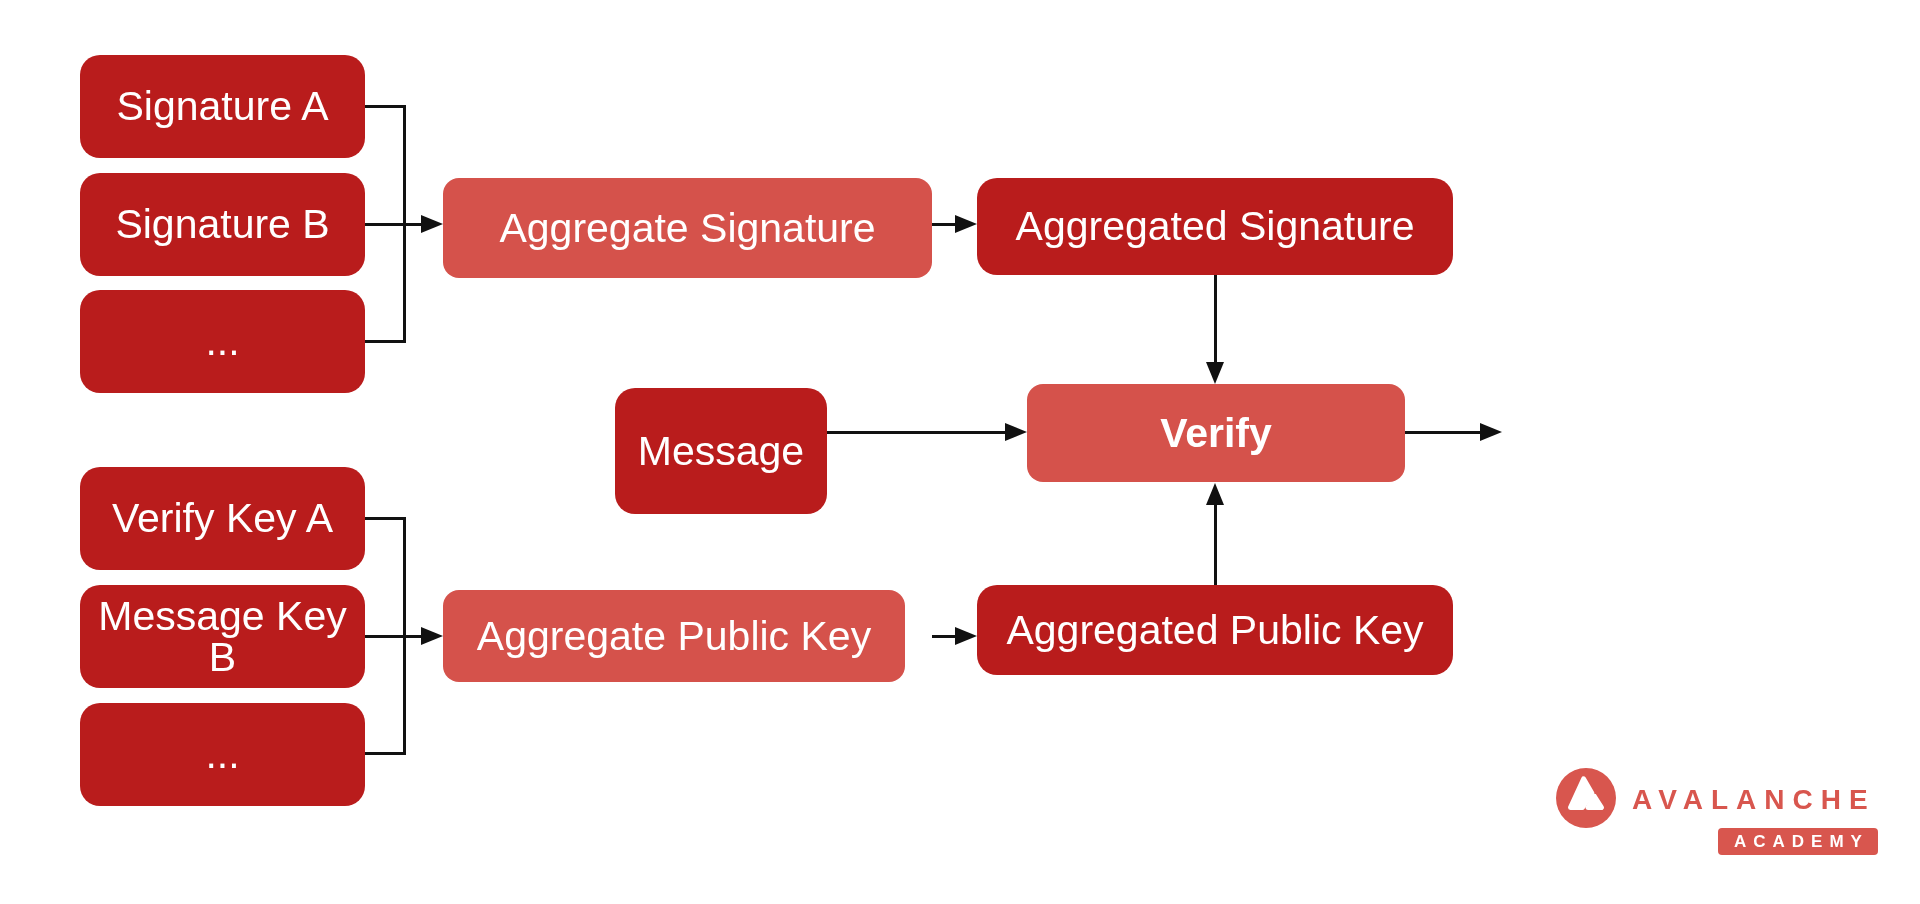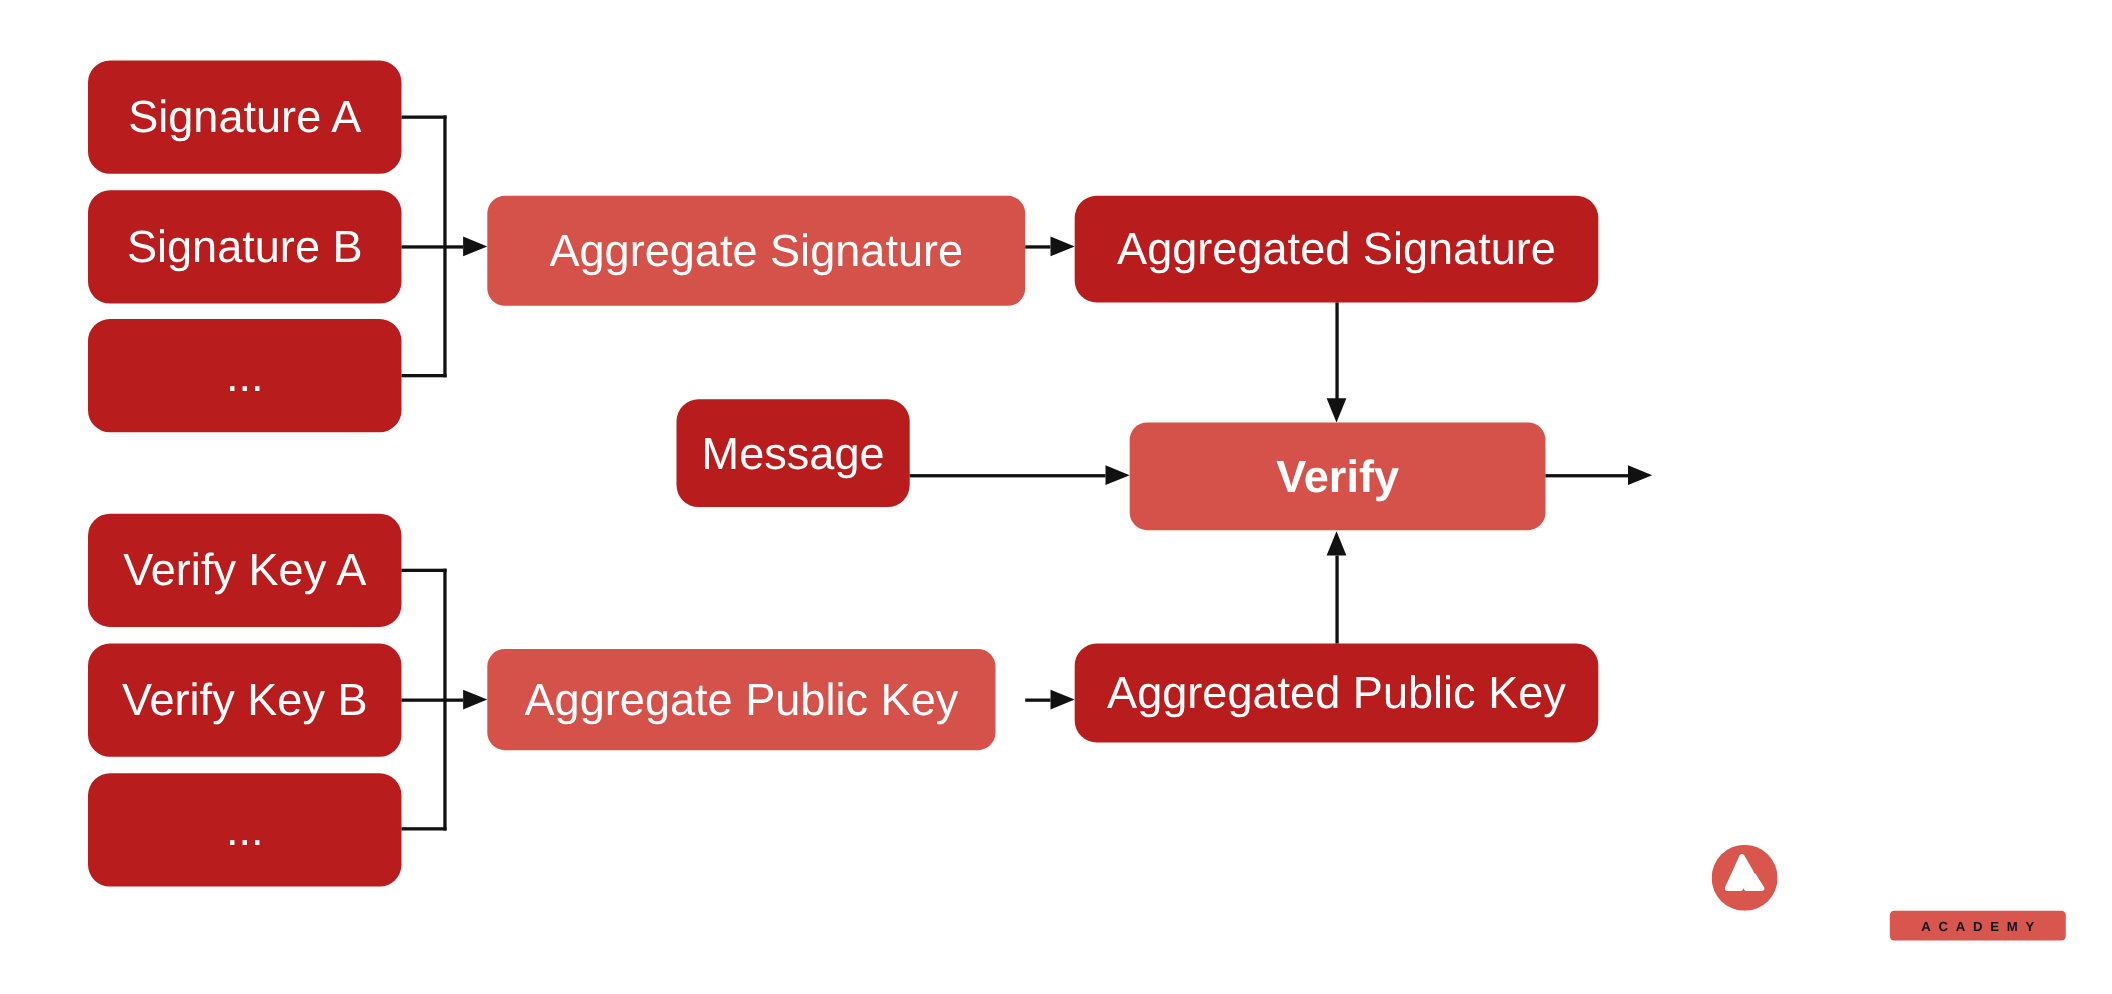--- a/index.html
+++ b/index.html
@@ -91,22 +91,22 @@
     top: 62px;
     width: 160px;
     height: 27px;
     background: #d8564e;
     border-radius: 4px;
     display: flex;
     align-items: center;
     justify-content: center;
   }
   .logo-badge-text {
-    color: #0f172a;
-    font-size: 12px;
+    color: #ffffff;
+    font-size: 17px;
     font-weight: 700;
     letter-spacing: 7px;
     text-indent: 7px;
     line-height: 1;
   }
 </style>
 </head>
 <body>
 
 <div class="canvas">
@@ -118,41 +118,41 @@
     <span class="node-label">Signature B</span>
   </div>
   <div class="node blue" style="left:80px;top:290px;width:285px;height:103px">
     <span class="node-label">...</span>
   </div>
 
   <div class="node blue" style="left:80px;top:467px;width:285px;height:103px">
     <span class="node-label">Verify Key A</span>
   </div>
   <div class="node blue" style="left:80px;top:585px;width:285px;height:103px">
-    <span class="node-label">Verify Key B</span>
+    <span class="node-label">Message Key B</span>
   </div>
   <div class="node blue" style="left:80px;top:703px;width:285px;height:103px">
     <span class="node-label">...</span>
   </div>
 
   <div class="node red" style="left:443px;top:178px;width:489px;height:100px">
     <span class="node-label">Aggregate Signature</span>
   </div>
   <div class="node red" style="left:443px;top:590px;width:462px;height:92px">
     <span class="node-label">Aggregate Public Key</span>
   </div>
 
   <div class="node blue" style="left:977px;top:178px;width:476px;height:97px">
     <span class="node-label">Aggregated Signature</span>
   </div>
   <div class="node blue" style="left:977px;top:585px;width:476px;height:90px">
     <span class="node-label">Aggregated Public Key</span>
   </div>
 
-  <div class="node blue" style="left:615px;top:363px;width:212px;height:98px">
+  <div class="node blue" style="left:615px;top:388px;width:212px;height:126px">
     <span class="node-label">Message</span>
   </div>
   <div class="node red bold" style="left:1027px;top:384px;width:378px;height:98px">
     <span class="node-label">Verify</span>
   </div>
 
   <div class="hline" style="left:365px;top:105px;width:41px"></div>
   <div class="hline" style="left:365px;top:223px;width:56px"></div>
   <div class="hline" style="left:365px;top:340px;width:41px"></div>
   <div class="vline" style="left:403px;top:105px;height:238px"></div>
@@ -181,18 +181,19 @@
 
   <div class="hline" style="left:1405px;top:431px;width:75px"></div>
   <div class="arrowhead right" style="left:1480px;top:423px"></div>
 
   <div class="logo">
     <svg class="logo-mark" viewBox="0 0 100 100">
       <circle cx="50" cy="50" r="50" fill="#d8564e"></circle>
       <polygon points="46,18 60,42 44,66 24,66" fill="#ffffff" stroke="#ffffff" stroke-width="8" stroke-linejoin="round"></polygon>
       <polygon points="64,47 76,66 53,66" fill="#ffffff" stroke="#ffffff" stroke-width="8" stroke-linejoin="round"></polygon>
     </svg>
+    <div class="logo-wordmark">AVALANCHE</div>
     <div class="logo-badge">
       <span class="logo-badge-text">ACADEMY</span>
     </div>
   </div>
 
 </div>
 
 </body></html>

